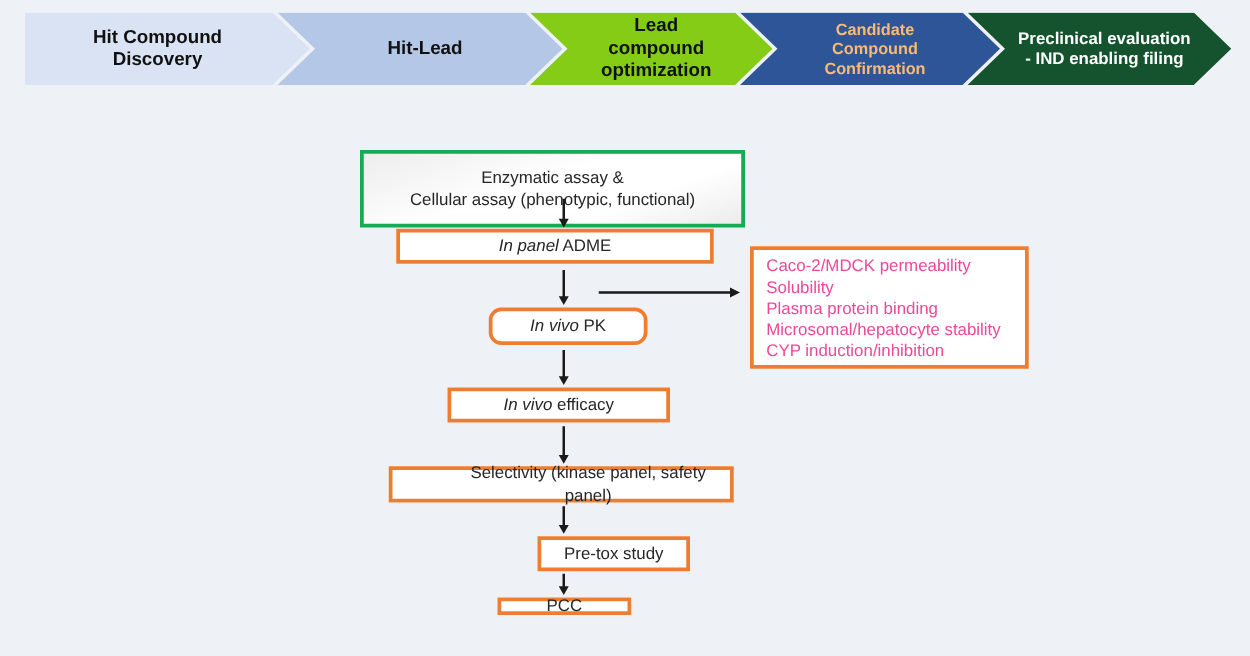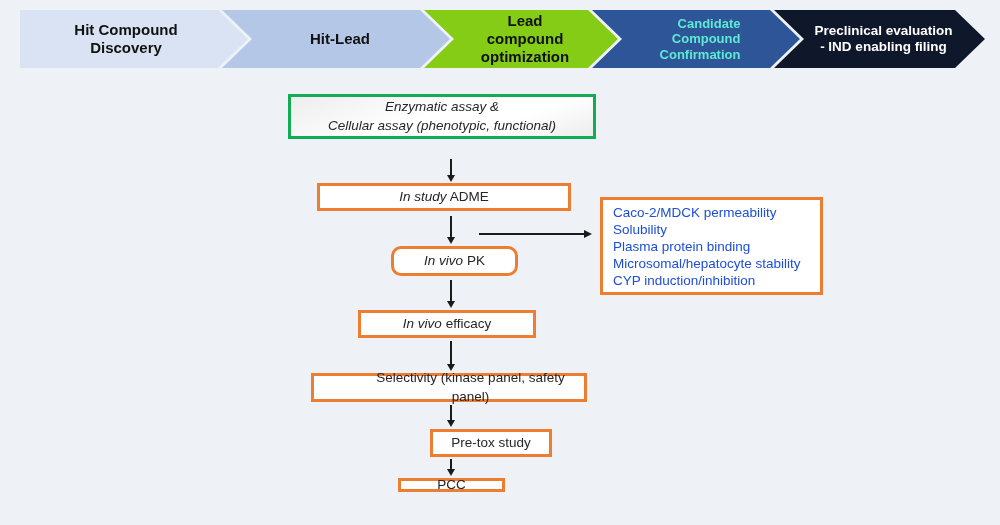--- a/index.html
+++ b/index.html
@@ -32,22 +32,22 @@
   }
   .chev + .chev { margin-left: -26px; }
   .chev.c1 {
     clip-path: polygon(0 0, calc(100% - 30px) 0, 100% 50%, calc(100% - 30px) 100%, 0 100%);
     padding-left: 10px;
   }
   .chev-label { white-space: pre-line; line-height: 1.2; }
   .c1 { flex: 0 0 228px; background: #dae3f3; color: #111111; font-size: 15px; }
   .c2 { flex: 0 0 228px; background: #b4c7e7; color: #111111; font-size: 15px; }
   .c3 { flex: 0 0 194px; background: #84cc16; color: #111111; font-size: 15px; }
-  .c4 { flex: 0 0 208px; background: #2e5597; color: #5eead4; font-size: 13px; text-align: right; }
-  .c5 { flex: 0 0 211px; background: #0f172a; color: #ffffff; font-size: 13.5px; text-align: center; }
+  .c4 { flex: 0 0 208px; background: #2e5597; color: #fdba74; font-size: 13px; }
+  .c5 { flex: 0 0 211px; background: #14532d; color: #ffffff; font-size: 13.5px; text-align: center; }
 
   
   .fbox {
     position: absolute;
     background: #ffffff;
     display: flex;
     align-items: center;
     justify-content: center;
     text-align: center;
     color: #262626;
@@ -55,35 +55,35 @@
     line-height: 1.35;
     white-space: pre-line;
   }
   .fbox .it { font-style: italic; }
   .border-green {
     border: 3px solid #12ad52;
     background: linear-gradient(160deg, #ededed 0%, #ffffff 45%, #ffffff 70%, #ececec 100%);
   }
   .border-orange { border: 3px solid #ed7d31; }
 
-  .box-assay       { left: 288px; top: 94px; width: 308px; height: 45px; font-style: italic; }
+  .box-assay       { left: 288px; top: 120px; width: 308px; height: 62px; }
   .box-adme        { left: 317px; top: 183px; width: 254px; height: 28px; }
   .box-pk          { left: 391px; top: 246px; width: 127px; height: 30px; border-radius: 10px; }
   .box-efficacy    { left: 358px; top: 310px; width: 178px; height: 28px; }
   .box-selectivity { left: 311px; top: 373px; width: 276px; height: 29px; padding-left: 43px; }
   .box-pretox      { left: 390px; top: 429px; width: 122px; height: 28px; margin-left: 40px; }
   .box-pcc         { left: 398px; top: 478px; width: 107px; height: 14px; align-items: center; }
 
   .side-panel {
     position: absolute;
     left: 600px; top: 197px;
     width: 223px; height: 98px;
     border: 3px solid #ed7d31;
     background: #ffffff;
-    color: #1d4ed8;
+    color: #ec4899;
     font-size: 13.5px;
     padding: 5px 10px;
     display: flex;
     flex-direction: column;
     justify-content: center;
   }
   .side-panel .sp-line { line-height: 17px; white-space: nowrap; }
 
   
   .varr { position: absolute; width: 10px; }
@@ -142,21 +142,21 @@
   </div>
 
   <div class="fbox border-green box-assay"><span>Enzymatic assay &amp;
 Cellular assay (phenotypic, functional)</span></div>
 
   <div class="varr arr-1">
       <div class="line"></div>
       <div class="head"></div>
     </div>
 
-  <div class="fbox border-orange box-adme"><span><span class="it">In study</span><span> ADME</span></span></div>
+  <div class="fbox border-orange box-adme"><span><span class="it">In panel</span><span> ADME</span></span></div>
 
   <div class="varr arr-2">
       <div class="line"></div>
       <div class="head"></div>
     </div>
 
   <div class="harr arr-side">
       <div class="line"></div>
       <div class="head"></div>
     </div>

